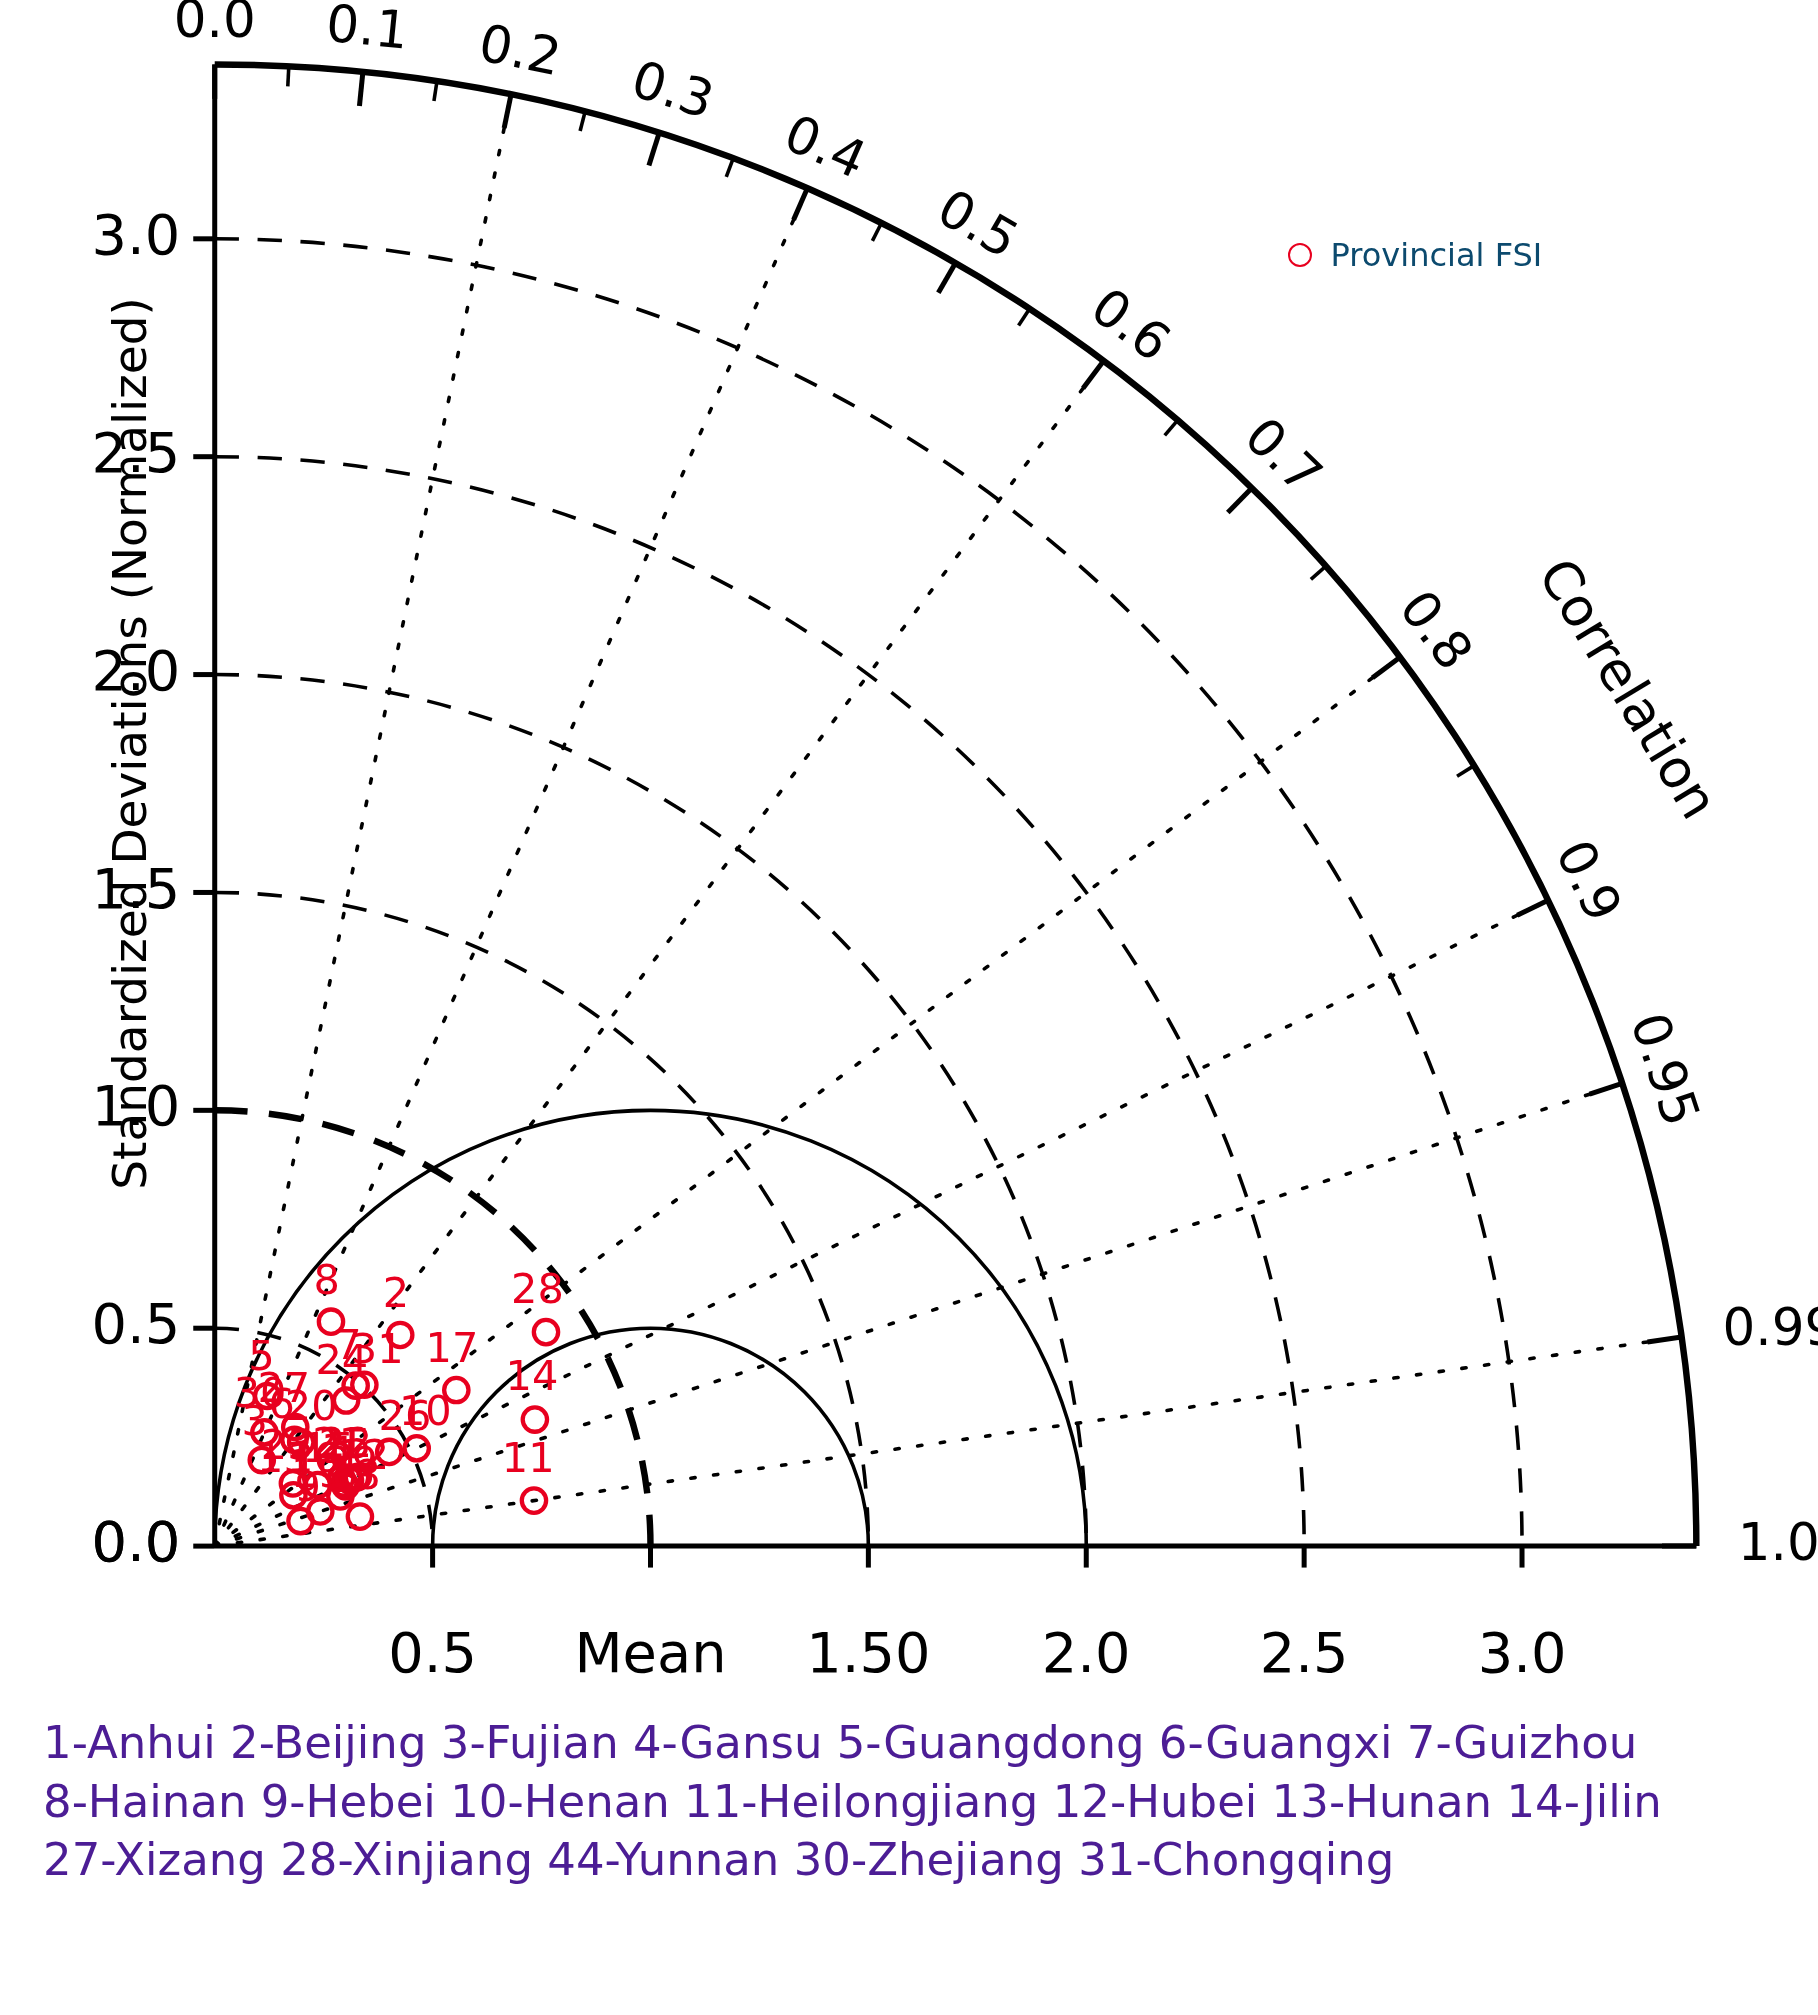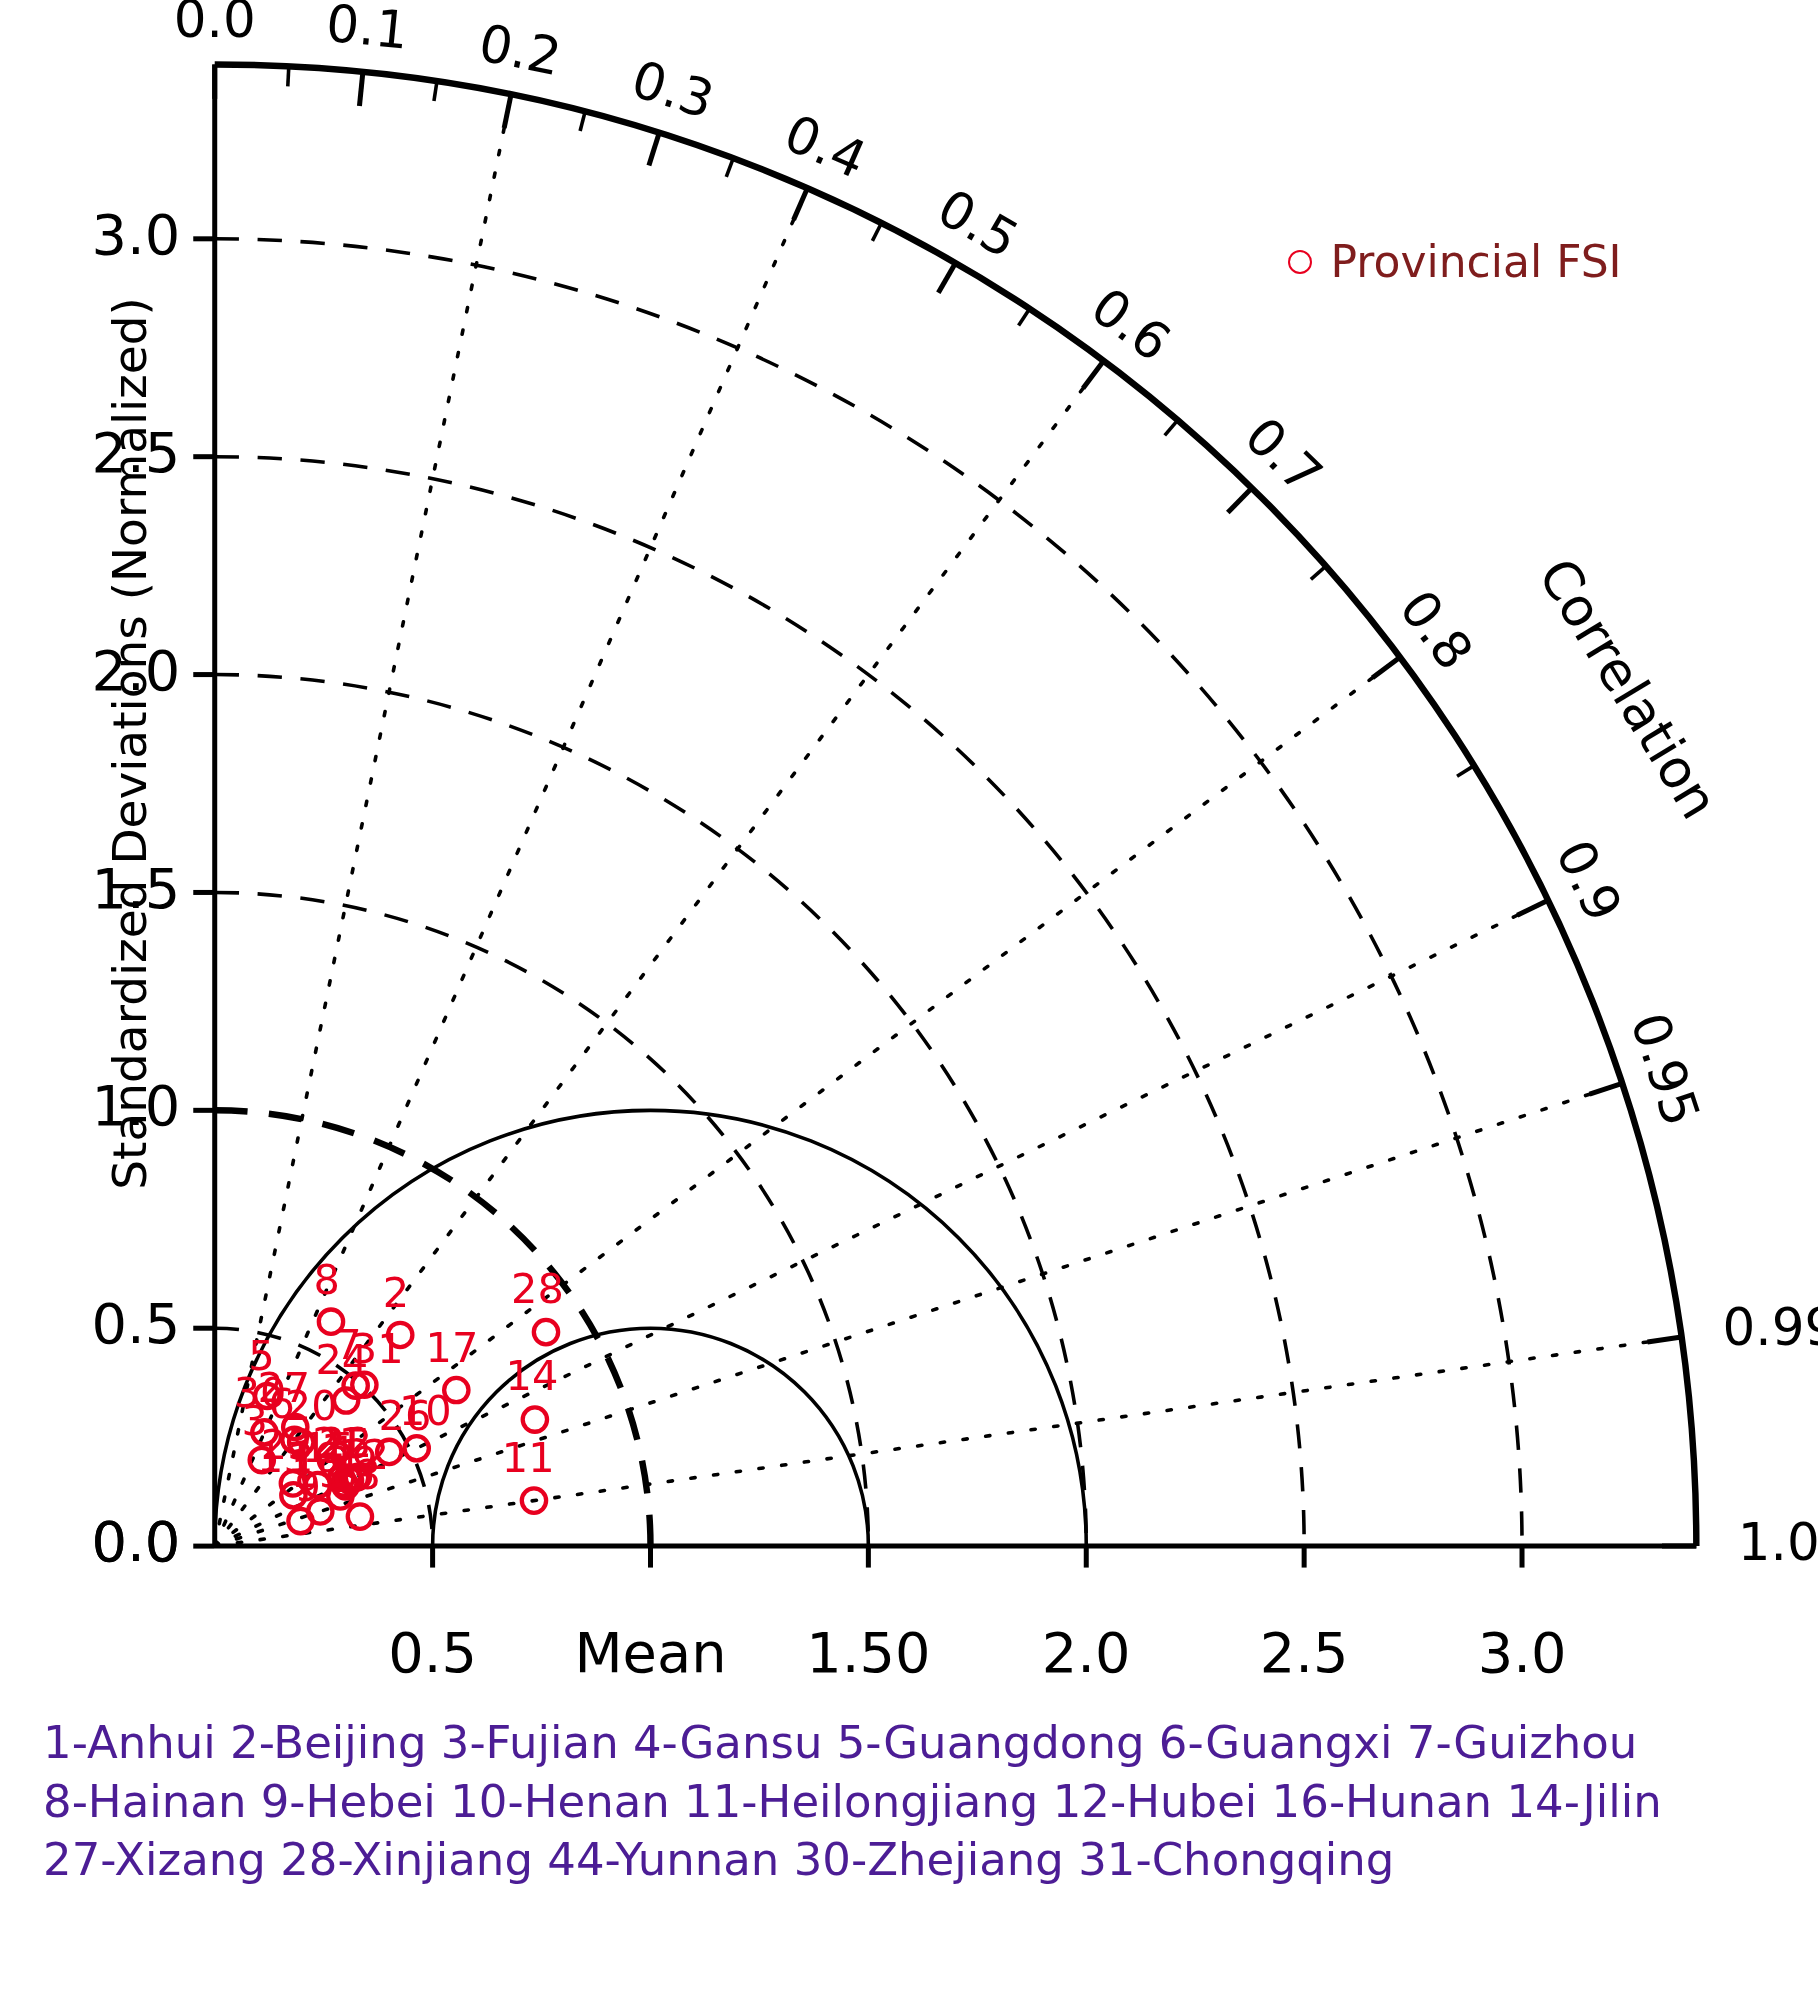--- a/index.html
+++ b/index.html
@@ -1,21 +1,21 @@
 <!DOCTYPE html>
 <html style="font-size:11.5px"><head>
 <meta charset="utf-8">
 <style>
   html,body{margin:0;padding:0;background:#fff;}
   body{width:1818px;height:2015px;font-family:"DejaVu Sans",sans-serif;color:#000;}
   .page{position:relative;width:1818px;height:1448px;}
   #taylor-svg{position:absolute;left:0;top:0;}
   .legend-wrap{position:absolute;left:1288px;top:236px;display:flex;align-items:center;gap:18.6px;}
   .legend-marker{width:24px;height:24px;border:2.9px solid #e8001f;border-radius:50%;box-sizing:border-box;}
-  .legend-label{font-size:44px;color:#7f1d1d;}
+  .legend-label{font-size:32px;color:#0c4a6e;}
   .caption{position:absolute;left:43px;top:1714px;width:1739px;font-size:45px;line-height:1.30;color:#4c1d95;}
   .caption div{white-space:nowrap;}
   .axis-title-y{position:absolute;left:-372px;top:716px;width:1002px;transform:rotate(-90deg);transform-origin:center center;text-align:center;font-size:47px;}
 </style>
 </head>
 <body>
 
 <div class="page">
 
   <svg id="taylor-svg" width="1818" height="2015" viewBox="0 0 2540 2815">
@@ -166,18 +166,18 @@
 
   <div class="axis-title-y">Standardized Deviations (Normalized)</div>
 
   <div class="legend-wrap">
     <span class="legend-marker"></span>
     <span class="legend-label">Provincial FSI</span>
   </div>
 
   <div class="caption">
     <div>1-Anhui 2-Beijing 3-Fujian 4-Gansu 5-Guangdong 6-Guangxi 7-Guizhou</div>
-    <div>8-Hainan 9-Hebei 10-Henan 11-Heilongjiang 12-Hubei 16-Hunan 14-Jilin</div>
+    <div>8-Hainan 9-Hebei 10-Henan 11-Heilongjiang 12-Hubei 13-Hunan 14-Jilin</div>
     <div>27-Xizang 28-Xinjiang 44-Yunnan 30-Zhejiang 31-Chongqing</div>
   </div>
 
 </div>
 
 
 </body></html>

